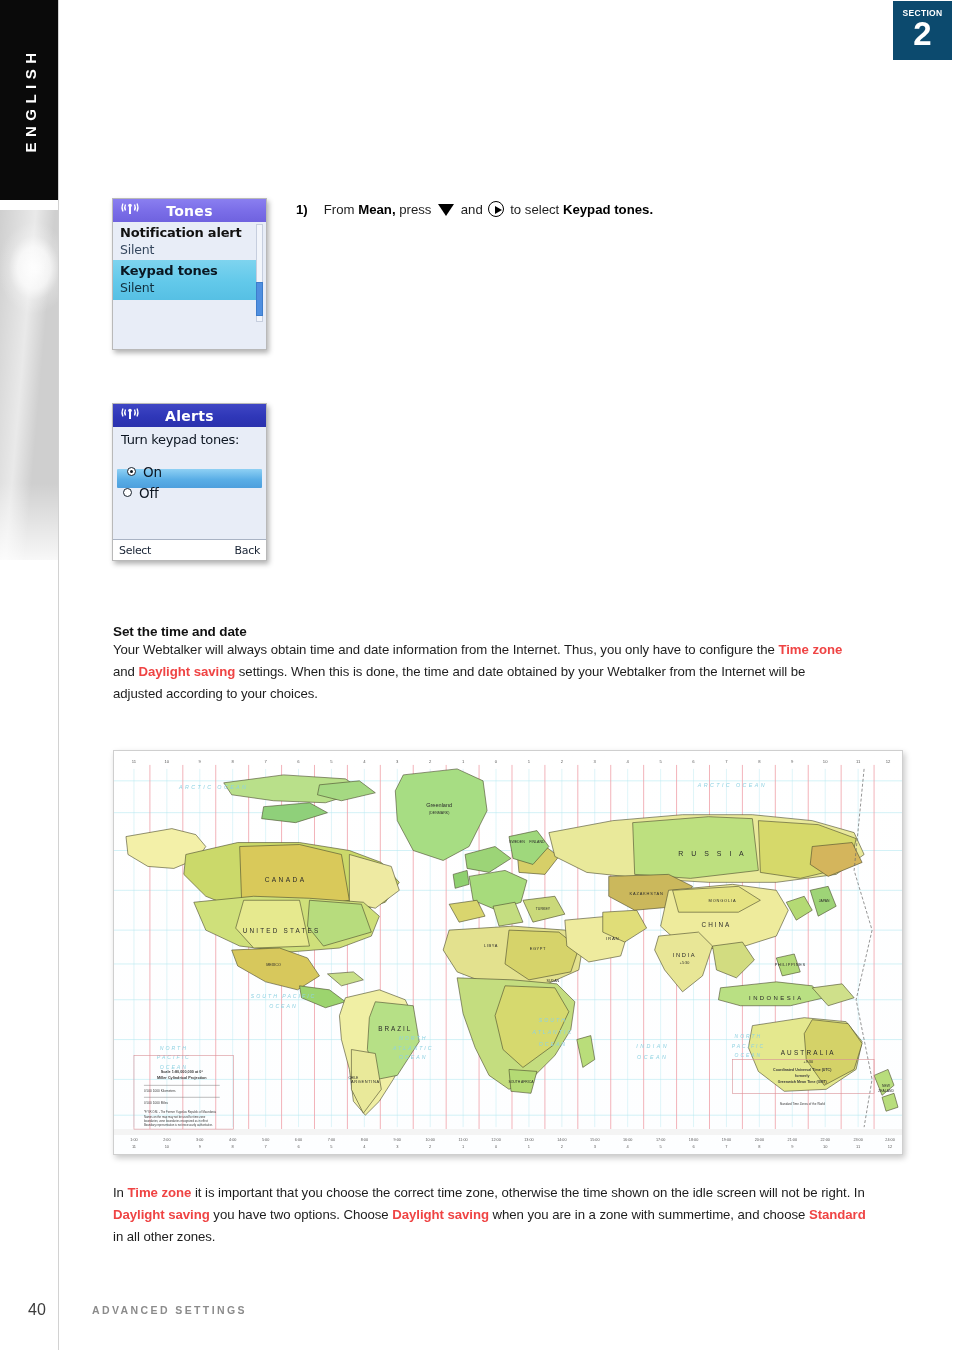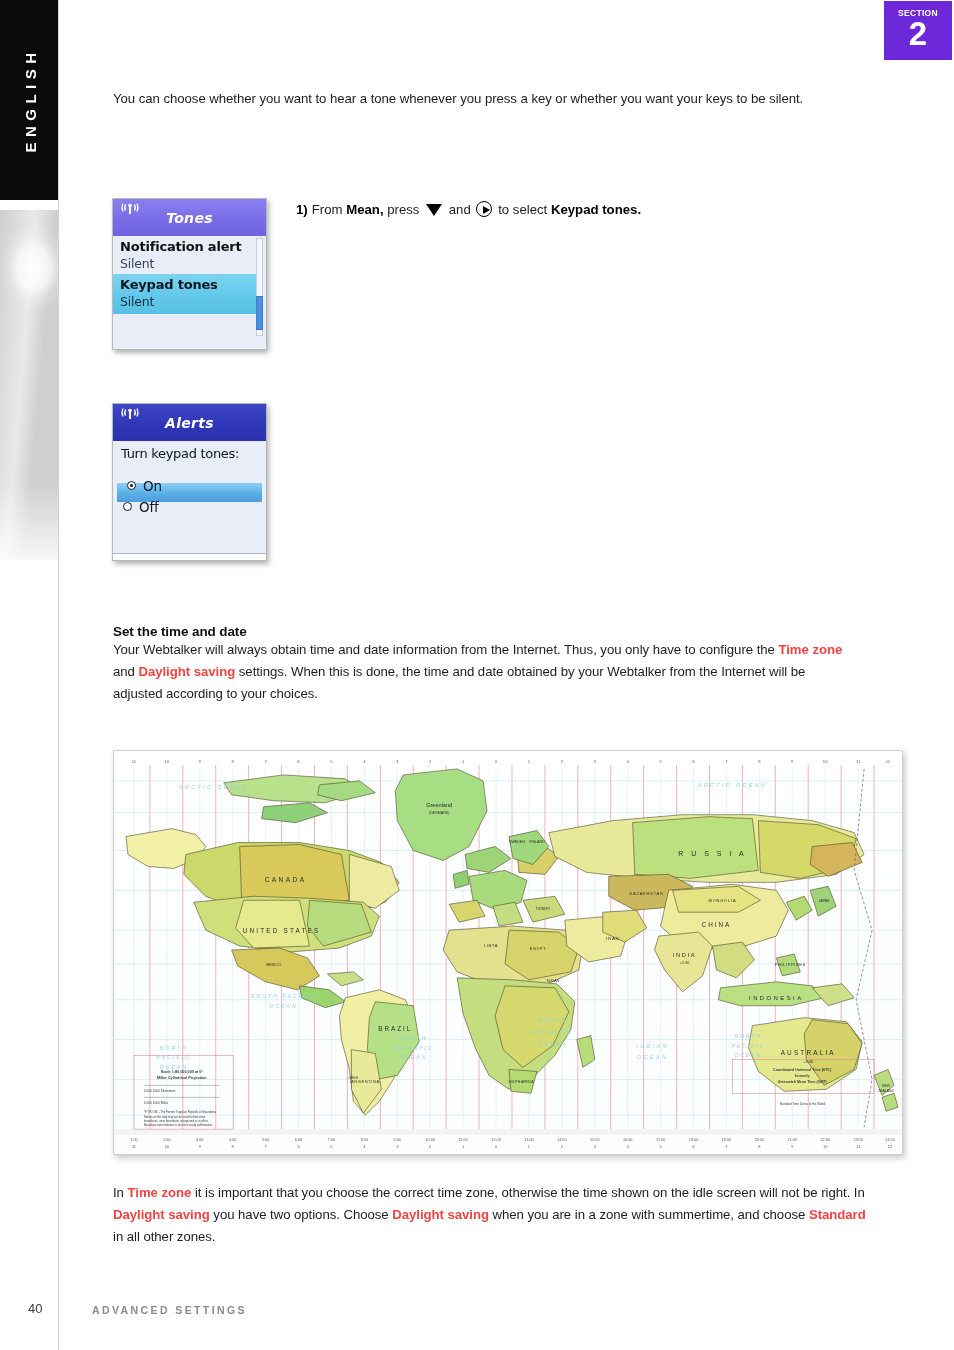--- a/index.html
+++ b/index.html
@@ -42,22 +42,22 @@
       linear-gradient(95deg, rgba(255,255,255,0.0) 0%, rgba(255,255,255,0.55) 40%, rgba(255,255,255,0.0) 62%),
       linear-gradient(0deg, rgba(255,255,255,0.85) 0%, rgba(255,255,255,0.0) 22%);
   }
   .vrule {
     position: absolute; left: 58px; top: 0; width: 1.2px; height: 1350px;
     background: #d2d2d2;
   }
 
   
   .section-badge {
-    position: absolute; right: 2px; top: 1px; width: 68px; height: 59px;
-    background: #6d28d9; color: #ffffff; text-align: center;
+    position: absolute; right: 2px; top: 1px; width: 59px; height: 59px;
+    background: #0c4a6e; color: #ffffff; text-align: center;
   }
   .section-badge .sec-word {
     font-size: 8.5px; font-weight: bold; letter-spacing: .3px;
     margin-top: 7px; line-height: 10px;
   }
   .section-badge .sec-num {
     font-size: 33px; font-weight: bold; line-height: 33px; margin-top: -1px;
   }
 
   
@@ -81,22 +81,22 @@
     position: absolute; width: 155px; height: 152px;
     background: #ffffff;
     border: 1px solid #b9b9b9;
     box-shadow: 2px 3px 5px rgba(0,0,0,.30);
     overflow: hidden;
   }
   #phone1 { left: 112px; top: 198px; }
   #phone2 { left: 112px; top: 403px; height: 158px; }
 
   .ph-title {
-    position: relative; height: 37px;
-    display: flex; align-items: center; justify-content: center; font-style: italic;
+    position: relative; height: 23px;
+    display: flex; align-items: center; justify-content: center;
   }
   .ph-title.violet { background: linear-gradient(180deg,#8a7ff0 0%,#7b6ee8 50%,#6f62df 100%); }
   .ph-title.blue   { background: linear-gradient(180deg,#3f46c4 0%,#2f37b8 55%,#2a31ad 100%); }
   .ph-title .t {
     color: #ffffff; font-size: 14px; font-weight: bold;
     font-family: "DejaVu Sans", sans-serif; letter-spacing: .3px;
   }
   .ph-title .sig {
     position: absolute; left: 6px; top: 4px; width: 22px; height: 15px;
     color: #fff; font-size: 11px; line-height: 15px; text-align: center;
@@ -199,21 +199,21 @@
     position: absolute; left: 113px; top: 750px; width: 790px; height: 405px;
     background: #ffffff; border: 1px solid #cfcfcf;
     box-shadow: 2px 3px 6px rgba(0,0,0,.22);
     overflow: hidden;
   }
   .map-svg { display: block; width: 100%; height: 100%; }
 
   
   .footer { position: absolute; left: 0; bottom: 27px; width: 954px; height: 22px; }
   .footer .pg {
-    position: absolute; left: 28px; top: 0; font-size: 13px; color: #3c3c3c;
+    position: absolute; left: 28px; top: 0; font-size: 16px; color: #3c3c3c;
   }
   .footer .ft {
     position: absolute; left: 92px; top: 3px; font-size: 10.5px;
     font-weight: bold; letter-spacing: 2.4px; color: #8b8b8b;
   }
 </style>
 </head>
 <body>
 
 <div class="page">
@@ -229,24 +229,20 @@
   <div class="vrule"></div>
 
   <div class="section-badge">
     <div class="sec-word">SECTION</div>
     <div class="sec-num">2</div>
   </div>
 
   <div class="content">
 
     <div class="blk-intro">
-      <p class="body">
-        <span>You can choose whether you want to hear a tone whenever you press a key or whether you want your keys</span>
-        <span>to be silent.</span>
-      </p>
     </div>
 
     <div class="blk-time">
       <h3 class="head">Set the time and date</h3>
       <p class="body"><span>Your Webtalker will always obtain time and date information from the Internet. Thus, you only have to configure the </span><b>Time zone</b><span> and </span><b>Daylight saving</b><span> settings. When this is done, the time and date obtained by your Webtalker from the Internet will be adjusted according to your choices.</span></p>
     </div>
 
     <div class="blk-foot">
       <p class="body"><span>In </span><b>Time zone</b><span> it is important that you choose the correct time zone, otherwise the time shown on the idle screen will not be right. In </span><b>Daylight saving</b><span> you have two options. Choose </span><b>Daylight saving</b><span> when you are in a zone with summertime, and choose </span><b>Standard</b><span> in all other zones.</span></p>
     </div>
@@ -309,21 +305,21 @@
         <span class="radio"></span>
         <span class="olbl">Off</span>
       </div>
     </div>
     <div class="ph-soft">
       <span>Select</span>
       <span>Back</span>
     </div>
   </div>
 
-  <div class="step" id="step1"><b>1)</b><span style="margin-left:4px">From </span><b>Mean,</b><span> press </span><span class="ico-down"></span><span> and </span><span class="ico-right"></span><span> to select </span><b>Keypad tones.</b></div>
+  <div class="step" id="step1"><b>1)</b><span style="margin-left:16px">From </span><b>Mean,</b><span> press </span><span class="ico-down"></span><span> and </span><span class="ico-right"></span><span> to select </span><b>Keypad tones.</b></div>
 
 
   <div class="map-wrap">
     <svg class="map-svg" viewBox="0 0 790 405" preserveAspectRatio="none">
       <defs>
         <linearGradient id="sea" x1="0" y1="0" x2="0" y2="1">
           <stop offset="0" stop-color="#ffffff"></stop>
             <stop offset="1" stop-color="#fdfeff"></stop>
         </linearGradient>
       </defs>

